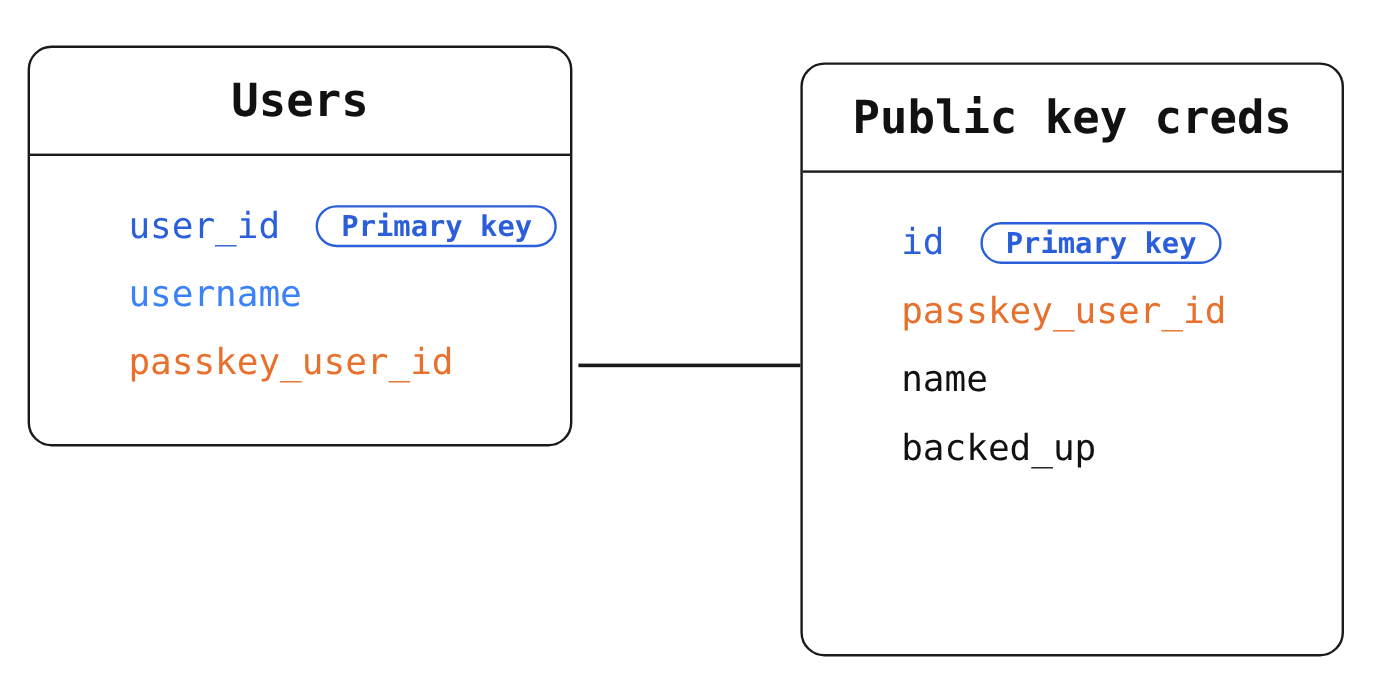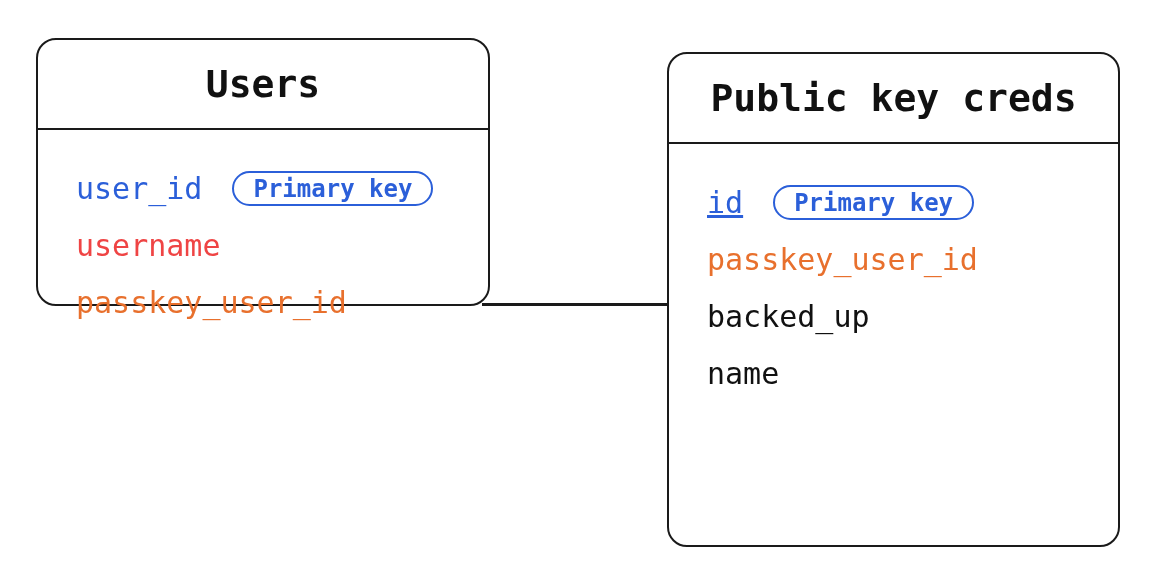--- a/index.html
+++ b/index.html
@@ -17,24 +17,24 @@
     overflow: hidden;
   }
   .entity {
     position: absolute;
     box-sizing: border-box;
     background: #ffffff;
     border: 2.5px solid #1a1a1a;
     border-radius: 20px;
   }
   #users-box {
-    left: 36px;
+    left: 23px;
     top: 38px;
     width: 454px;
-    height: 268px;
+    height: 334px;
   }
   #creds-box {
     left: 667px;
     top: 52px;
     width: 453px;
     height: 495px;
   }
   .entity-header {
     box-sizing: border-box;
     height: 90px;
@@ -44,20 +44,21 @@
     justify-content: center;
   }
   .entity-title {
     font-size: 38px;
     font-weight: bold;
     letter-spacing: 0;
     white-space: nowrap;
   }
   .fields {
     padding: 30px 0 0 38px;
+    margin-left: 44px;
   }
   .field-row {
     height: 57px;
     display: flex;
     align-items: center;
     gap: 30px;
     white-space: nowrap;
   }
   .field-name {
     font-size: 30px;
@@ -93,44 +94,44 @@
   <div class="entity" id="users-box">
     <div class="entity-header">
       <span class="entity-title">Users</span>
     </div>
     <div class="fields">
         <div class="field-row">
           <span class="field-name" style="color: rgb(43, 95, 217);">user_id</span>
           <span class="pk-badge" style="color: rgb(43, 95, 217); border-color: rgb(43, 95, 217);">Primary key</span>
         </div>
         <div class="field-row">
-          <span class="field-name" style="color: #ef4444;">username</span>
+          <span class="field-name" style="color: #3b82f6;">username</span>
         </div>
         <div class="field-row">
           <span class="field-name" style="color: rgb(232, 112, 45);">passkey_user_id</span>
         </div>
       </div>
   </div>
 
   <div class="connector"></div>
 
   <div class="entity" id="creds-box">
     <div class="entity-header">
       <span class="entity-title">Public key creds</span>
     </div>
     <div class="fields">
         <div class="field-row">
-          <span class="field-name" style="color: rgb(43, 95, 217); text-decoration: underline;">id</span>
+          <span class="field-name" style="color: rgb(43, 95, 217);">id</span>
           <span class="pk-badge" style="color: rgb(43, 95, 217); border-color: rgb(43, 95, 217);">Primary key</span>
         </div>
         <div class="field-row">
           <span class="field-name" style="color: rgb(232, 112, 45);">passkey_user_id</span>
         </div>
         <div class="field-row">
-          <span class="field-name" style="color: rgb(17, 17, 17);">backed_up</span>
+          <span class="field-name" style="color: rgb(17, 17, 17);">name</span>
         </div>
         <div class="field-row">
-          <span class="field-name" style="color: rgb(17, 17, 17);">name</span>
+          <span class="field-name" style="color: rgb(17, 17, 17);">backed_up</span>
         </div>
       </div>
   </div>
 
 </div>
 
 </body></html>

